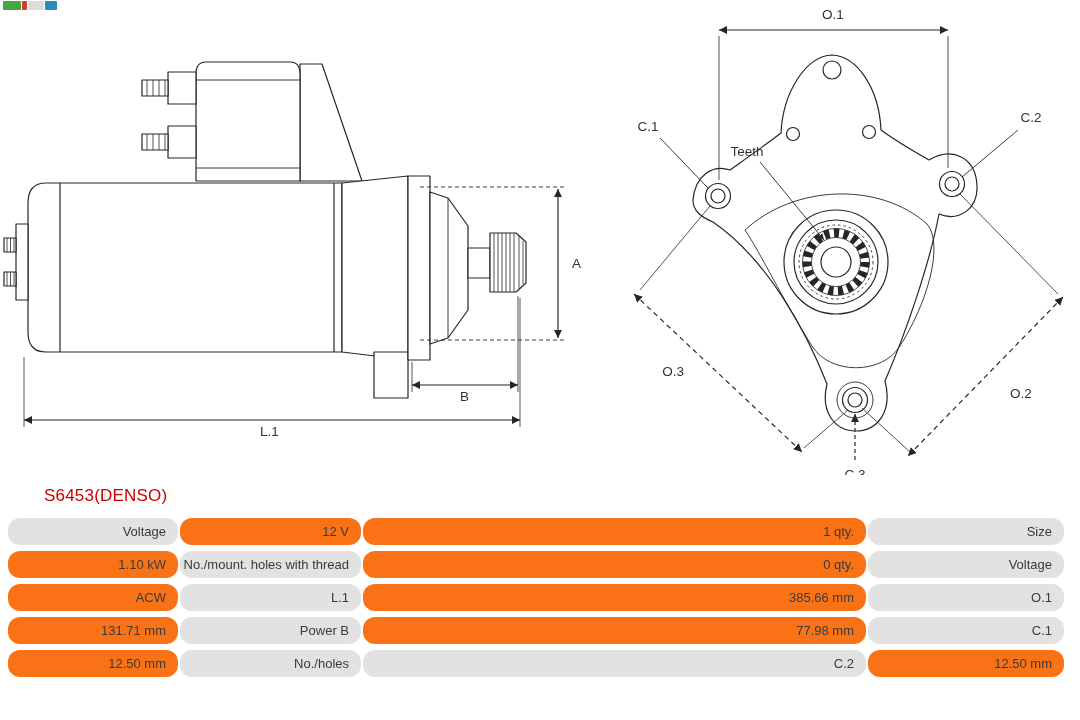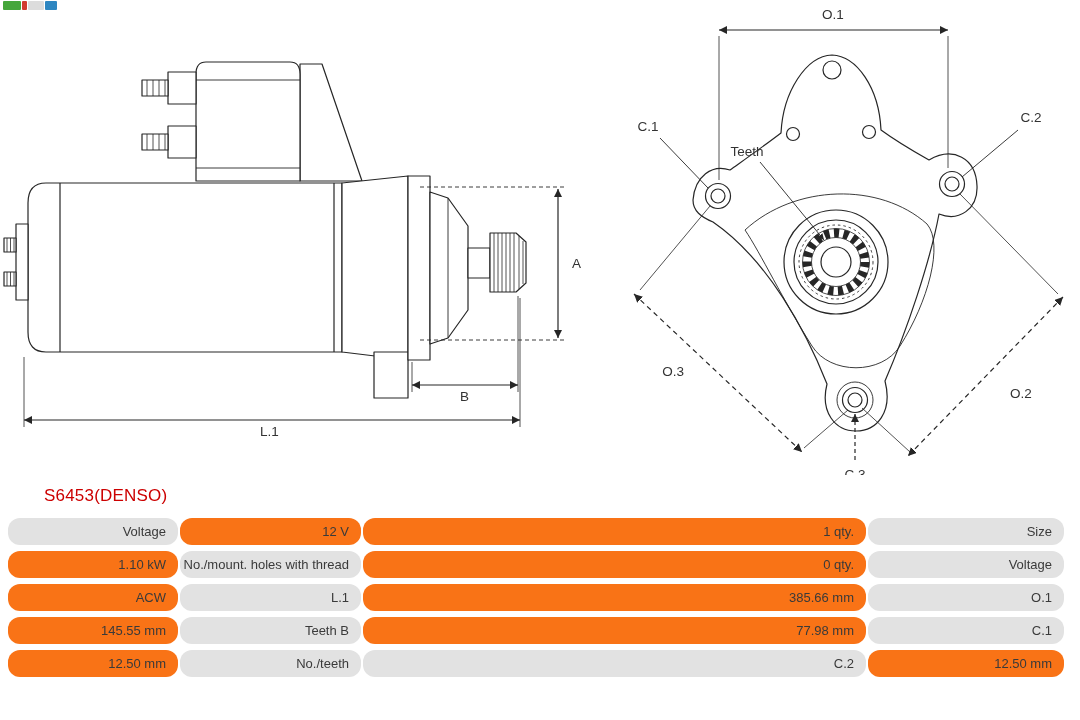--- a/index.html
+++ b/index.html
@@ -179,23 +179,23 @@
   <div class="cell value">1.10 kW</div>
   <div class="cell label">No./mount. holes with thread</div>
   <div class="cell value">0 qty.</div>
 
   <div class="cell label">Voltage</div>
   <div class="cell value">ACW</div>
   <div class="cell label">L.1</div>
   <div class="cell value">385.66 mm</div>
 
   <div class="cell label">O.1</div>
-  <div class="cell value">145.55 mm</div>
-
-  <div class="cell label">Teeth B</div>
+  <div class="cell value">131.71 mm</div>
+
+  <div class="cell label">Power B</div>
   <div class="cell value">77.98 mm</div>
   <div class="cell label">C.1</div>
   <div class="cell value">12.50 mm</div>
 
-  <div class="cell label">No./teeth</div>
+  <div class="cell label">No./holes</div>
   <div class="cell label">C.2</div>
   <div class="cell value">12.50 mm</div>
 </div>
 
 </body></html>

